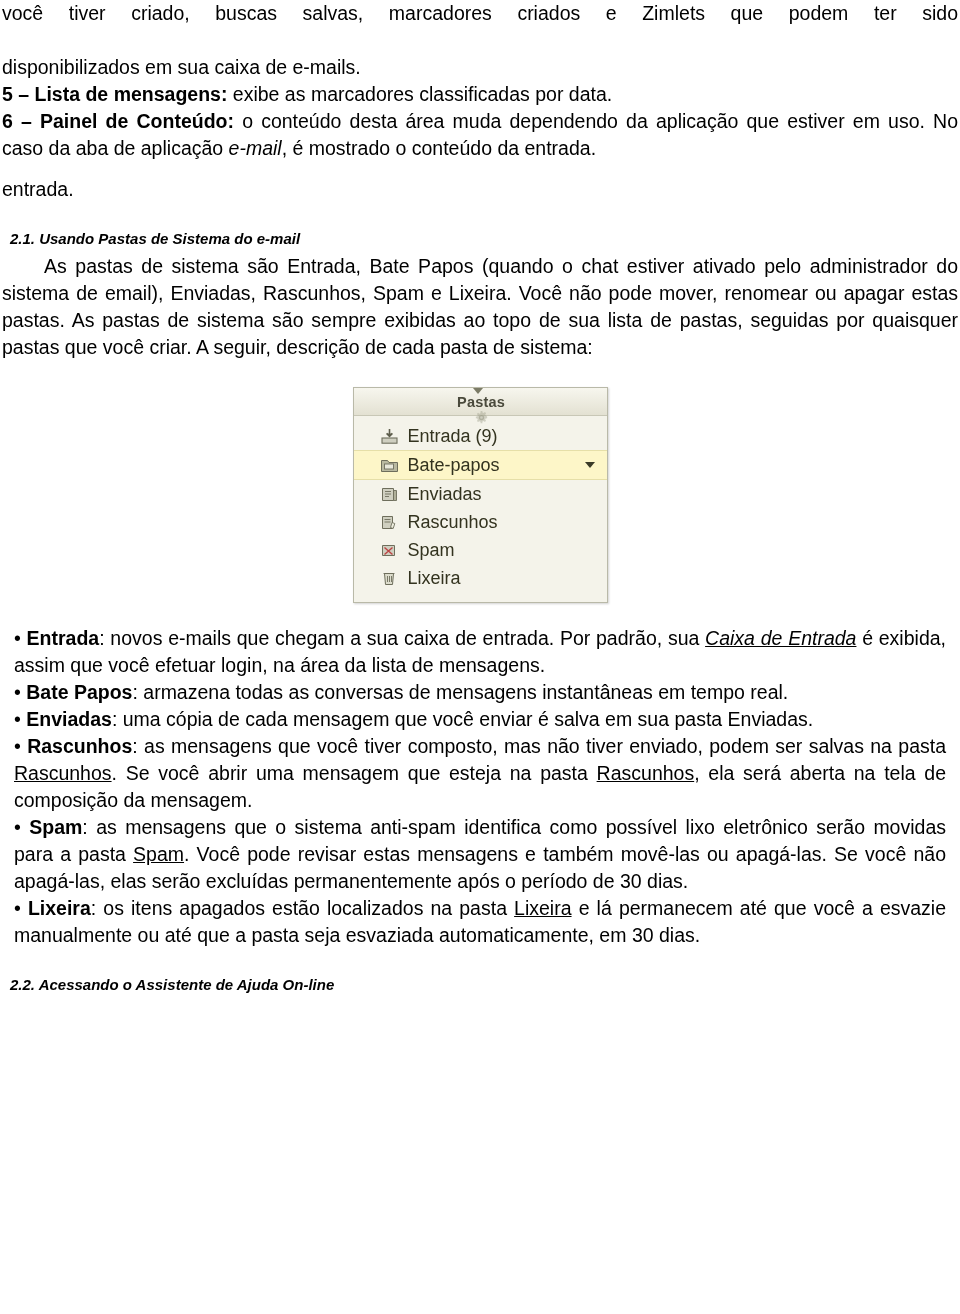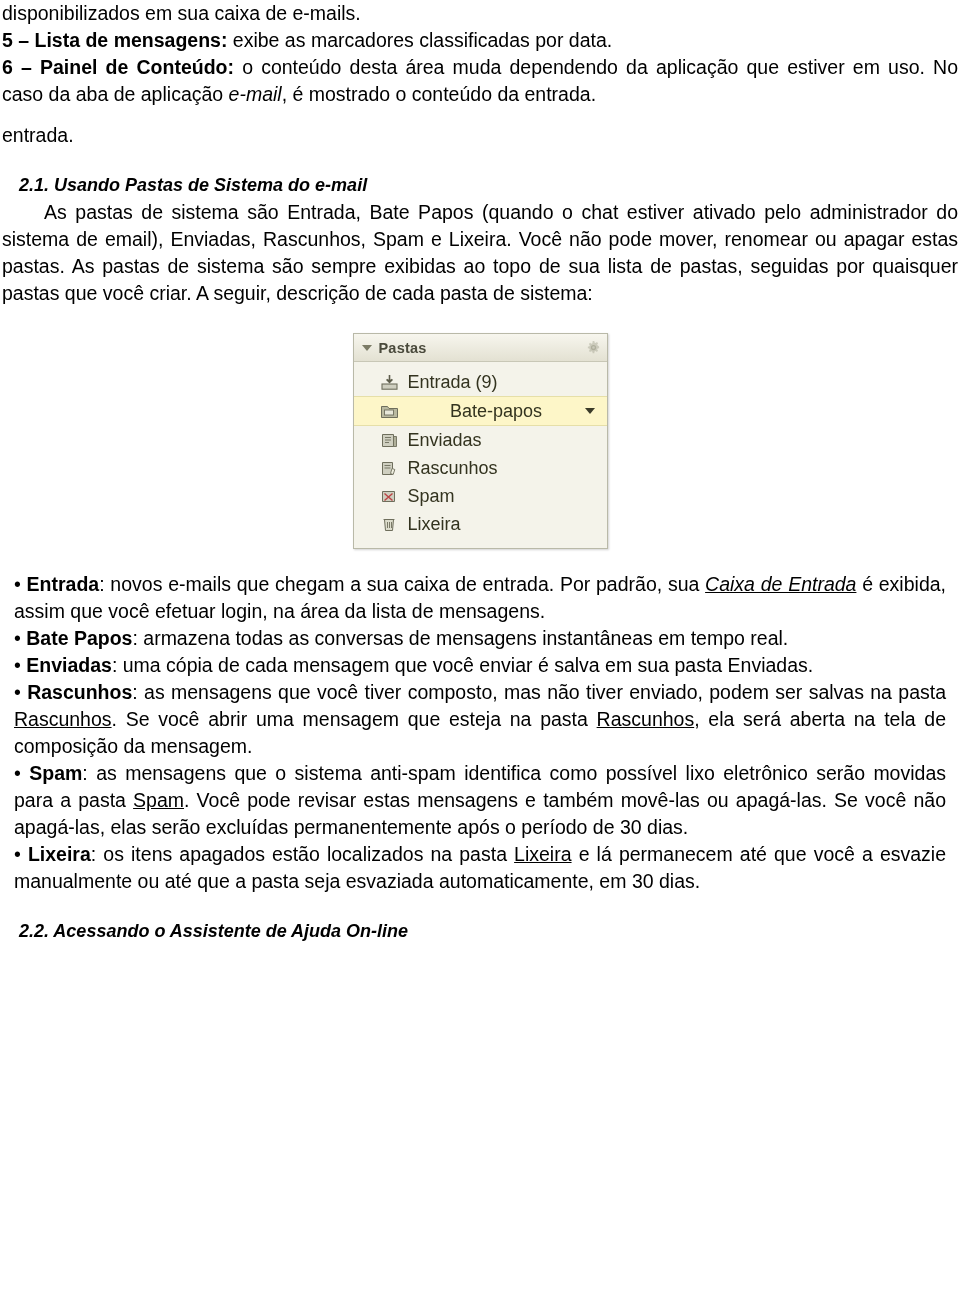--- a/index.html
+++ b/index.html
@@ -37,22 +37,22 @@
   .justify-last::after {
     content: "";
     display: inline-block;
     width: 100%;
   }
   b { font-weight: bold; }
   i { font-style: italic; }
   u { text-decoration: underline; }
 
   h2.section {
-    margin: 22px 0 0 17px;
-    font-size: 18px;
+    margin: 22px 0 0 8px;
+    font-size: 15px;
     font-style: italic;
     font-weight: bold;
     line-height: 28px;
   }
 
   .spacer-sm { height: 14px; }
 
   
   .widget-wrap {
     display: flex;
@@ -69,20 +69,21 @@
   .folders-header {
     display: flex;
     align-items: center;
     height: 27px;
     padding: 0 6px 0 8px;
     background: linear-gradient(#f7f6ee, #e3e1d2);
     border-bottom: 1px solid #c8c7b6;
     color: #4a4a3c;
     font-weight: bold;
     font-size: 14.5px;
+    flex-direction: column;
   }
   .triangle-down {
     width: 0; height: 0;
     border-left: 5px solid transparent;
     border-right: 5px solid transparent;
     border-top: 6px solid #7b7b66;
     margin-right: 7px;
   }
   .folders-header .title { flex: 1; letter-spacing: .2px; }
   .gear {
@@ -99,21 +100,20 @@
     display: flex;
     align-items: center;
     height: 28px;
     padding: 0 8px 0 26px;
     color: #33331f;
   }
   .frow.selected {
     background: #fdf6c8;
     border-top: 1px solid #e6dfa8;
     border-bottom: 1px solid #e6dfa8;
-    text-align: center;
   }
   .frow .ficon {
     width: 19px; height: 17px;
     margin-right: 9px;
     flex: none;
   }
   .frow .flabel { flex: 1; font-size: 18px; }
   .caret {
     width: 0; height: 0;
     border-left: 5px solid transparent;
@@ -133,20 +133,21 @@
     margin: 0;
   }
   .bull { font-size: 19.5px; }
 </style>
 </head>
 <body>
 
 <div class="page">
   <div class="content">
 
+    <p class="body justify-last"><span>você tiver criado, buscas salvas, marcadores criados e Zimlets que podem ter sido</span></p>
     <p class="body"><span>disponibilizados em sua caixa de e-mails.</span></p>
 
     <p class="body"><b>5 – Lista de mensagens:</b><span> exibe as marcadores classificadas por data.</span></p>
 
     <p class="body"><b>6 – Painel de Conteúdo:</b><span> o conteúdo desta área muda dependendo da aplicação que estiver em uso. No caso da aba de aplicação </span><i>e-mail</i><span>, é mostrado o conteúdo da entrada.</span></p>
 
     <div class="spacer-sm"></div>
 
     <p class="body"><span>entrada.</span></p>
 

